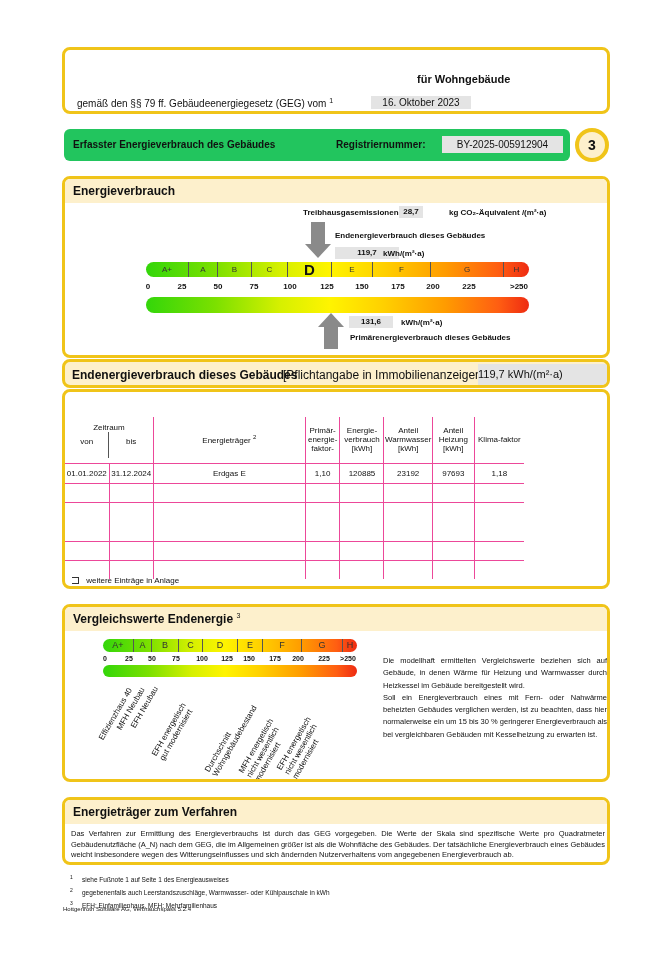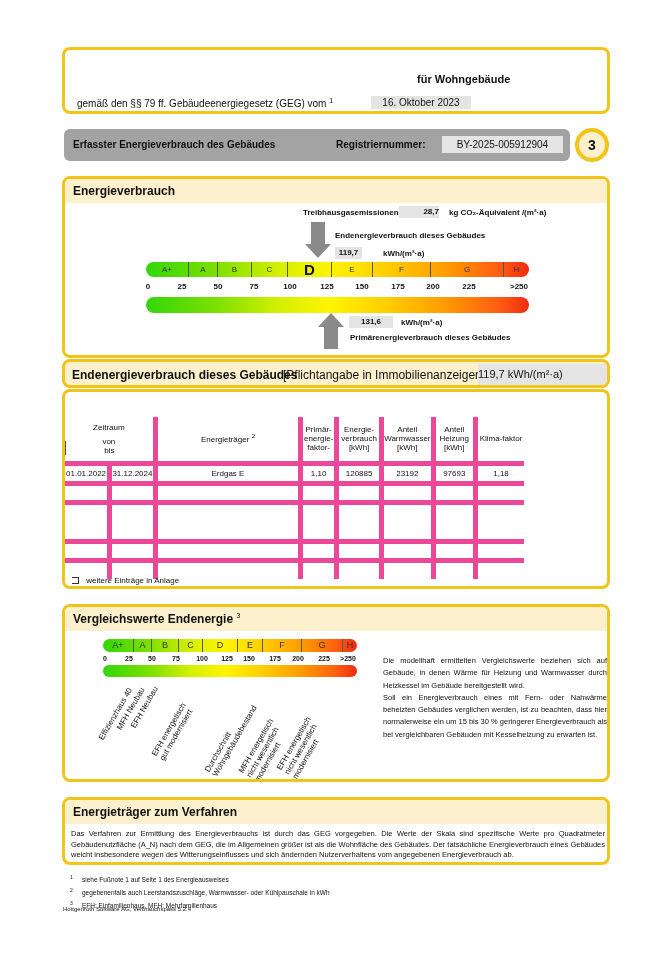--- a/index.html
+++ b/index.html
@@ -5,54 +5,54 @@
   * { box-sizing: border-box; margin: 0; padding: 0; }
   body { width: 672px; height: 960px; background: #fff; font-family: "Liberation Sans", sans-serif; color: #111; position: relative; overflow: hidden; }
   .box { position: absolute; border: 3px solid #f0c419; border-radius: 8px; background: #fff; overflow: hidden; }
   .hdr { background: #fdf0cc; font-weight: bold; font-size: 12px; padding: 5px 8px; }
   .abs { position: absolute; }
   .gray { background: #e4e4e4; }
   .bar { position: absolute; height: 15px; border-radius: 8px; overflow: hidden; background: linear-gradient(to right, #33d60a 0%, #7be000 18%, #d6f000 35%, #fff400 48%, #ffd000 62%, #ff9c00 78%, #ff5e12 92%, #ee2b12 100%); }
   .bar .cell { position: absolute; top: 0; height: 100%; border-right: 1px solid #555; font-size: 8px; text-align: center; line-height: 15px; color: #333; }
   .ticks span { position: absolute; font-size: 8px; font-weight: bold; transform: translateX(-50%); }
   table { border-collapse: collapse; font-size: 8px; }
-  td, th { border: 5px solid #ec4899; text-align: center; font-weight: normal; }
+  td, th { border: 1px solid #ec4899; text-align: center; font-weight: normal; }
   .rot { position: absolute; font-size: 8px; transform-origin: left top; transform: rotate(-60deg); white-space: nowrap; line-height: 9px; }
 </style>
 </head>
 <body>
 
 <div class="box" style="left:62px;top:47px;width:548px;height:67px;">
   <div class="abs" style="left:352px;top:23px;font-size:11px;font-weight:bold;">für Wohngebäude</div>
   <div class="abs" style="left:12px;top:47px;font-size:10px;">
     <span>gemäß den §§ 79 ff. Gebäudeenergiegesetz (GEG) vom</span>
     <sup style="font-size:7px;">1</sup>
   </div>
   <div class="abs gray" style="left:306px;top:46px;width:100px;height:13px;font-size:10px;text-align:center;line-height:13px;">16. Oktober 2023</div>
 </div>
 
-<div class="abs" style="left:64px;top:129px;width:506px;height:32px;background:#a3a3a3;border-radius:6px;">
+<div class="abs" style="left:64px;top:129px;width:506px;height:32px;background:#22c55e;border-radius:6px;">
   <div class="abs" style="left:9px;top:10px;font-size:10px;font-weight:bold;">Erfasster Energieverbrauch des Gebäudes</div>
   <div class="abs" style="left:272px;top:10px;font-size:10px;font-weight:bold;">Registriernummer:</div>
   <div class="abs gray" style="left:378px;top:7px;width:121px;height:17px;font-size:10px;text-align:center;line-height:17px;">BY-2025-005912904</div>
 </div>
 <div class="abs" style="left:575px;top:128px;width:34px;height:34px;border:4px solid #f0c419;border-radius:50%;background:#fdf0cc;font-weight:bold;font-size:14px;text-align:center;line-height:26px;">3</div>
 
 <div class="box" style="left:62px;top:176px;width:548px;height:182px;">
   <div class="hdr">Energieverbrauch</div>
   <div class="abs" style="left:238px;top:29px;font-size:8px;font-weight:bold;">Treibhausgasemissionen</div>
-  <div class="abs gray" style="left:334px;top:27px;width:40px;height:12px;font-size:8px;text-align:right;line-height:12px;font-weight:bold;">28,7</div>
+  <div class="abs gray" style="left:334px;top:27px;width:24px;height:12px;font-size:8px;text-align:center;line-height:12px;font-weight:bold;">28,7</div>
   <div class="abs" style="left:384px;top:29px;font-size:8px;font-weight:bold;">kg CO₂-Äquivalent /(m²·a)</div>
 
   <div class="abs" style="left:240px;top:43px;">
     <div style="position:absolute;left:6px;top:0;width:14px;height:22px;background:#8a8a8a;"></div>
     <div style="position:absolute;left:0;top:22px;width:0;height:0;border-left:13px solid transparent;border-right:13px solid transparent;border-top:14px solid #8a8a8a;"></div>
   </div>
   <div class="abs" style="left:270px;top:52px;font-size:8px;font-weight:bold;">Endenergieverbrauch dieses Gebäudes</div>
-  <div class="abs gray" style="left:270px;top:68px;width:27px;height:12px;font-size:8px;text-align:center;line-height:12px;font-weight:bold;">119,7</div>
+  <div class="abs gray" style="left:270px;top:68px;width:64px;height:12px;font-size:8px;text-align:center;line-height:12px;font-weight:bold;">119,7</div>
   <div class="abs" style="left:318px;top:70px;font-size:8px;font-weight:bold;">kWh/(m²·a)</div>
 
   <div class="bar" style="left:81px;top:83px;width:383px;">
     <div class="cell" style="left:0;width:43px;">A+</div>
     <div class="cell" style="left:43px;width:29px;">A</div>
     <div class="cell" style="left:72px;width:34px;">B</div>
     <div class="cell" style="left:106px;width:36px;">C</div>
     <div class="cell" style="left:142px;width:44px;font-size:15px;font-weight:bold;color:#111;">D</div>
     <div class="cell" style="left:186px;width:41px;">E</div>
     <div class="cell" style="left:227px;width:58px;">F</div>
@@ -99,21 +99,21 @@
         <col style="width:37px">
         <col style="width:48px">
         <col style="width:49px">
         <col style="width:48px">
         <col style="width:64px">
       </colgroup>
     <tbody>
         <tr style="height:46px;">
       <th colspan="2" style="border-left:none;border-top:none;vertical-align:top;padding-top:6px;">
         <div>Zeitraum</div>
-        <div style="display:flex;margin-top:5px;flex-direction:column;">
+        <div style="display:flex;margin-top:5px;">
               <span style="flex:1;">von</span>
               <span style="flex:1;border-left:1px solid #555;margin-top:-5px;padding-top:5px;margin-bottom:-12px;">bis</span>
             </div>
       </th>
       <th style="border-top:none;"><span>Energieträger</span> <sup style="font-size:6px;">2</sup></th>
       <th style="border-top:none;">Primär-energie-faktor-</th>
       <th style="border-top:none;">Energie-verbrauch [kWh]</th>
       <th style="border-top:none;">Anteil Warmwasser [kWh]</th>
       <th style="border-top:none;">Anteil Heizung [kWh]</th>
       <th style="border-top:none;border-right:none;">Klima-faktor</th>

